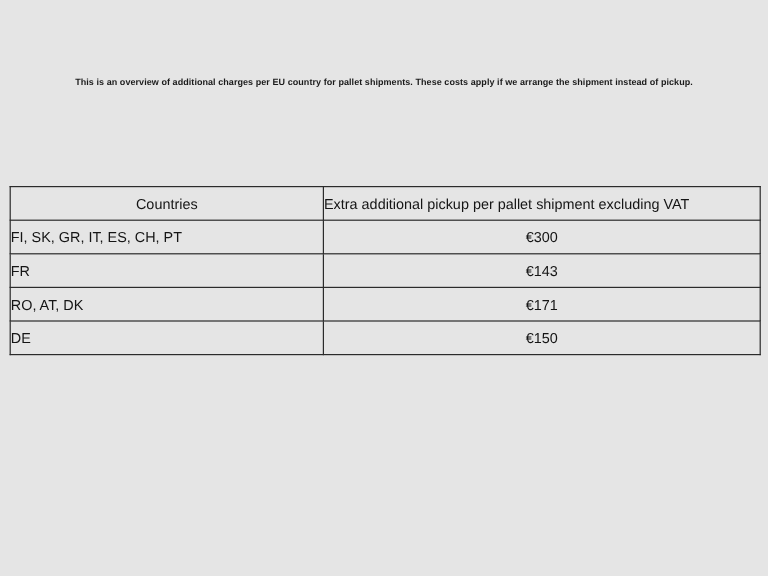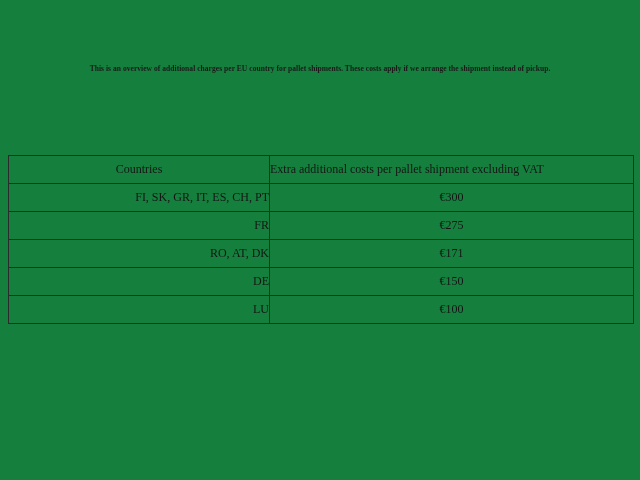--- a/index.html
+++ b/index.html
@@ -4,23 +4,23 @@
 <style>
   html, body {
     margin: 0;
     padding: 0;
     background: #ffffff;
   }
   .page {
     position: relative;
     width: 640px;
     height: 480px;
-    background: #15803d;
+    background: #e5e5e5;
     overflow: hidden;
-    font-family: Liberation Serif, serif;
+    font-family: Liberation Sans, sans-serif;
   }
   .intro {
     position: absolute;
     top: 64px;
     left: 0;
     width: 640px;
     text-align: center;
     font-size: 7.5px;
     font-weight: bold;
     line-height: 1.3;
@@ -45,58 +45,54 @@
     border: 1.6px solid #2b2b2b;
     padding: 0;
     vertical-align: middle;
     font-weight: normal;
     white-space: nowrap;
     overflow: hidden;
     margin-top: 18px;
   }
   th.h-countries { text-align: center; }
   th.h-costs { text-align: left; padding-left: 7px; }
-  td.cell-countries { text-align: right; padding-left: 19px; }
+  td.cell-countries { text-align: left; padding-left: 19px; }
   td.cell-costs { text-align: center; padding-left: 34px; }
 </style>
 </head>
 <body>
 
 <div class="page">
 
   <div class="intro">This is an overview of additional charges per EU country for pallet shipments. These costs apply if we arrange the shipment instead of pickup.</div>
 
   <table class="charges">
     <colgroup>
       <col class="c1">
       <col class="c2">
     </colgroup>
     <thead>
       <tr>
         <th class="h-countries">Countries</th>
-        <th class="h-costs">Extra additional costs per pallet shipment excluding VAT</th>
+        <th class="h-costs">Extra additional pickup per pallet shipment excluding VAT</th>
       </tr>
     </thead>
     <tbody>
       <tr>
         <td class="cell-countries">FI, SK, GR, IT, ES, CH, PT</td>
         <td class="cell-costs">€300</td>
       </tr>
       <tr>
         <td class="cell-countries">FR</td>
-        <td class="cell-costs">€275</td>
+        <td class="cell-costs">€143</td>
       </tr>
       <tr>
         <td class="cell-countries">RO, AT, DK</td>
         <td class="cell-costs">€171</td>
       </tr>
       <tr>
         <td class="cell-countries">DE</td>
         <td class="cell-costs">€150</td>
       </tr>
-      <tr>
-        <td class="cell-countries">LU</td>
-        <td class="cell-costs">€100</td>
-      </tr>
     </tbody>
   </table>
 
 </div>
 
 </body></html>

